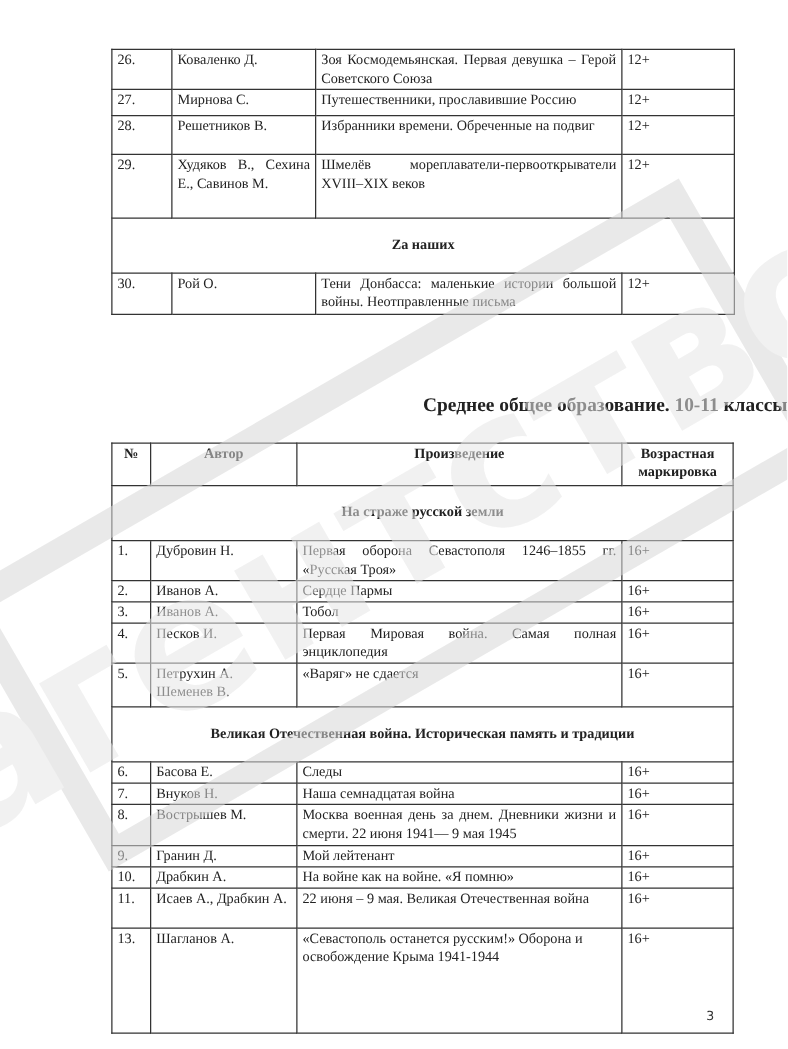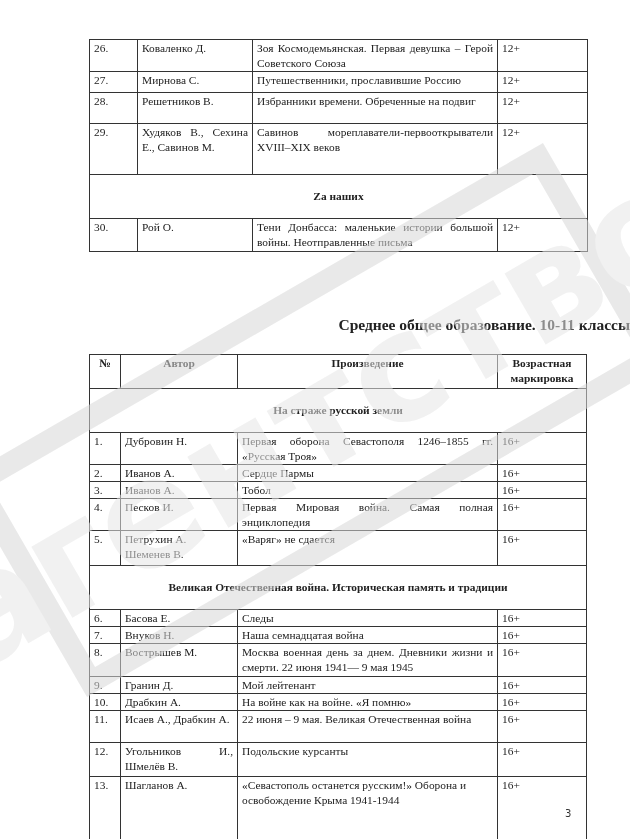--- a/index.html
+++ b/index.html
@@ -47,21 +47,21 @@
       </tr>
       <tr style="height:31px">
         <td>28.</td>
         <td>Решетников В.</td>
         <td class="just">Избранники времени. Обреченные на подвиг</td>
         <td>12+</td>
       </tr>
       <tr style="height:51px">
         <td>29.</td>
         <td class="just">Худяков В., Сехина Е., Савинов М.</td>
-        <td class="just">Савинов мореплаватели-первооткрыватели XVIII–XIX веков</td>
+        <td class="just">Шмелёв мореплаватели-первооткрыватели XVIII–XIX веков</td>
         <td>12+</td>
       </tr>
       <tr style="height:20px">
         <td colspan="4" class="section">Zа наших</td>
       </tr>
       <tr style="height:33px">
         <td>30.</td>
         <td>Рой О.</td>
         <td class="just">Тени Донбасса: маленькие истории большой войны. Неотправленные письма</td>
         <td>12+</td>
@@ -152,26 +152,20 @@
         <td>Драбкин А.</td>
         <td class="just">На войне как на войне. «Я помню»</td>
         <td>16+</td>
       </tr>
       <tr style="height:32px">
         <td>11.</td>
         <td class="just">Исаев А., Драбкин А.</td>
         <td class="just">22 июня – 9 мая. Великая Отечественная война</td>
         <td>16+</td>
       </tr>
-      <tr style="height:34px">
-        <td>12.</td>
-        <td class="just">Угольников И., Шмелёв В.</td>
-        <td class="just">Подольские курсанты</td>
-        <td>16+</td>
-      </tr>
       <tr style="height:84px">
         <td>13.</td>
         <td>Шагланов А.</td>
         <td>«Севастополь останется русским!» Оборона и освобождение Крыма 1941-1944</td>
         <td>16+</td>
       </tr>
     </tbody>
   </table>
 
   <div class="pagenum">3</div>

